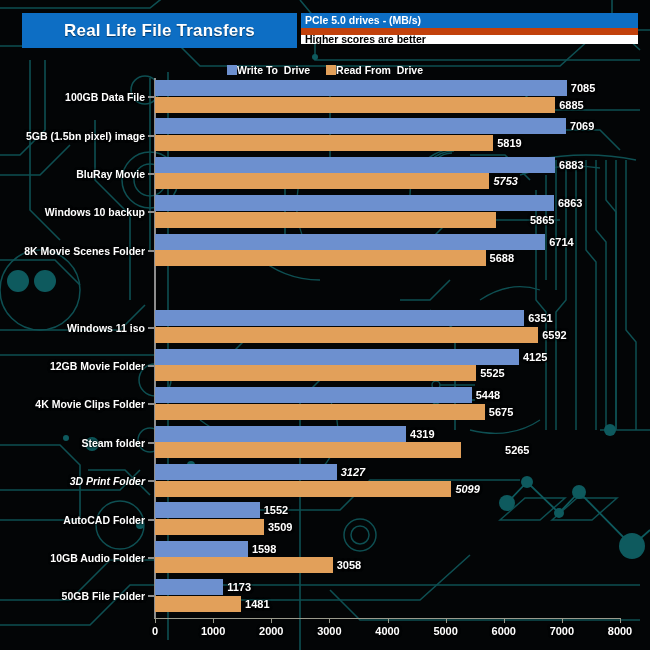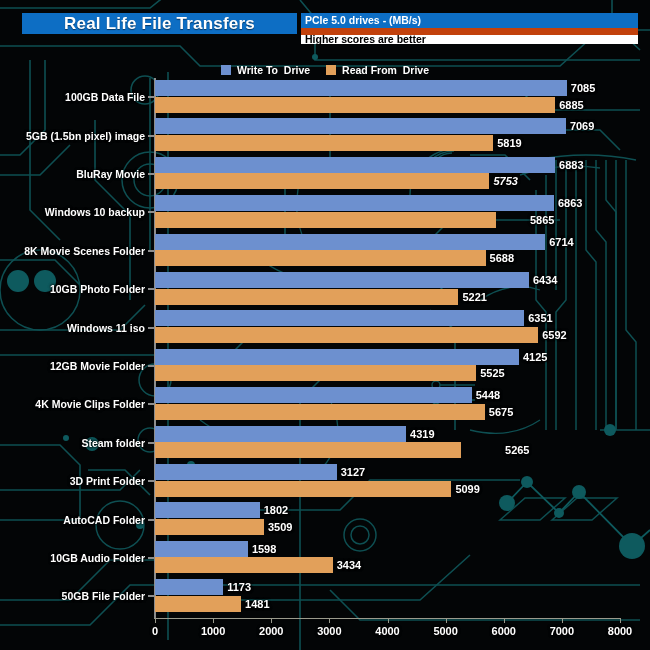--- a/index.html
+++ b/index.html
@@ -9,21 +9,21 @@
     background:#030506;
   }
   #root{position:absolute;inset:0;width:650px;height:650px;}
 
   
   .bg-svg{position:absolute;left:0;top:0;width:650px;height:650px;z-index:0;pointer-events:none;}
 
   
   .header{position:absolute;left:0;top:0;width:650px;height:52px;z-index:5;}
   .title-bar{
-    position:absolute;left:22px;top:13px;width:275px;height:21px;
+    position:absolute;left:22px;top:13px;width:275px;height:35px;
     background:#0d6ec4;display:flex;align-items:center;justify-content:center;
   }
   .title-bar span{
     color:#ffffff;font-size:17px;font-weight:bold;letter-spacing:.2px;
     text-shadow:0 1px 1px rgba(0,0,0,.5);
   }
   .sub-block{position:absolute;left:301px;top:13px;width:337px;height:31px;}
   .sub-top{
     width:100%;height:15px;background:#0d6ec4;box-sizing:border-box;
     display:flex;align-items:center;
@@ -33,21 +33,21 @@
     width:100%;height:16px;background:#ffffff;box-sizing:border-box;
     display:flex;align-items:center;border-top:7px solid #c2410c;
   }
   .sub-bot span{color:#000;font-size:10.5px;font-weight:bold;padding-left:4px;line-height:1;}
 
   
   .legend{
     position:absolute;left:0;top:52px;width:650px;height:20px;z-index:5;
     display:flex;align-items:center;justify-content:center;gap:16px;
   }
-  .leg-item{display:flex;align-items:center;gap:6px;margin-top:16px;}
+  .leg-item{display:flex;align-items:center;gap:0;margin-top:16px;}
   .leg-swatch{width:10px;height:10px;display:inline-block;}
   .leg-label{color:#ffffff;font-size:10.5px;font-weight:bold;white-space:pre;}
 
   
   .plot{position:absolute;left:0;top:72px;width:650px;height:578px;z-index:4;}
   .axis-line{position:absolute;left:154px;top:6px;width:2px;height:540px;background:#8d8d8d;}
   .x-axis-line{position:absolute;left:154px;top:546px;width:466px;height:1px;background:#9a9a8c;}
 
   .cat{position:absolute;left:0;width:650px;}
   .cat-label{
@@ -247,28 +247,20 @@
         <div class="bar-val" style="left: 495.903px; top: 18.5px; padding-left: 34px;">5865</div>
       </div>
       <div class="cat" style="top: 159.6px; height: 38.4px;">
         <div class="tick" style="top: 18.2px;"></div>
         <div class="cat-label">8K Movie Scenes Folder</div>
         <div class="bar write" style="width: 390.251px; top: 2px; background: rgb(109, 144, 207);"></div>
         <div class="bar-val" style="left: 545.251px; top: 2px;">6714</div>
         <div class="bar read" style="width: 330.615px; top: 18.5px; background: rgb(226, 160, 90);"></div>
         <div class="bar-val" style="left: 485.615px; top: 18.5px;">5688</div>
       </div>
-      <div class="cat" style="top: 198px; height: 38.4px;">
-        <div class="tick" style="top: 18.2px;"></div>
-        <div class="cat-label">10GB Photo Folder</div>
-        <div class="bar write" style="width: 373.976px; top: 2px; background: rgb(109, 144, 207);"></div>
-        <div class="bar-val" style="left: 528.976px; top: 2px;">6434</div>
-        <div class="bar read" style="width: 303.471px; top: 18.5px; background: rgb(226, 160, 90);"></div>
-        <div class="bar-val" style="left: 458.471px; top: 18.5px;">5221</div>
-      </div>
       <div class="cat" style="top: 236.4px; height: 38.4px;">
         <div class="tick" style="top: 18.2px;"></div>
         <div class="cat-label">Windows 11 iso</div>
         <div class="bar write" style="width: 369.152px; top: 2px; background: rgb(109, 144, 207);"></div>
         <div class="bar-val" style="left: 524.152px; top: 2px;">6351</div>
         <div class="bar read" style="width: 383.16px; top: 18.5px; background: rgb(226, 160, 90);"></div>
         <div class="bar-val" style="left: 538.16px; top: 18.5px;">6592</div>
       </div>
       <div class="cat" style="top: 274.8px; height: 38.4px;">
         <div class="tick" style="top: 18.2px;"></div>
@@ -287,43 +279,43 @@
         <div class="bar-val" style="left: 484.859px; top: 18.5px;">5675</div>
       </div>
       <div class="cat" style="top: 351.6px; height: 38.4px;">
         <div class="tick" style="top: 18.2px;"></div>
         <div class="cat-label">Steam folder</div>
         <div class="bar write" style="width: 251.042px; top: 2px; background: rgb(109, 144, 207);"></div>
         <div class="bar-val" style="left: 406.042px; top: 2px;">4319</div>
         <div class="bar read" style="width: 306.028px; top: 18.5px; background: rgb(226, 160, 90);"></div>
         <div class="bar-val" style="left: 461.028px; top: 18.5px; padding-left: 44px;">5265</div>
       </div>
-      <div class="cat" style="top: 390px; height: 38.4px;">
+      <div class="cat" style="top: 390px; height: 38.4px; font-style: italic;">
         <div class="tick" style="top: 18.2px;"></div>
         <div class="cat-label">3D Print Folder</div>
         <div class="bar write" style="width: 181.757px; top: 2px; background: rgb(109, 144, 207);"></div>
         <div class="bar-val" style="left: 336.757px; top: 2px;">3127</div>
         <div class="bar read" style="width: 296.379px; top: 18.5px; background: rgb(226, 160, 90);"></div>
         <div class="bar-val" style="left: 451.379px; top: 18.5px;">5099</div>
       </div>
       <div class="cat" style="top: 428.4px; height: 38.4px;">
         <div class="tick" style="top: 18.2px;"></div>
         <div class="cat-label">AutoCAD Folder</div>
         <div class="bar write" style="width: 104.741px; top: 2px; background: rgb(109, 144, 207);"></div>
-        <div class="bar-val" style="left: 259.741px; top: 2px;">1802</div>
+        <div class="bar-val" style="left: 259.741px; top: 2px;">1552</div>
         <div class="bar read" style="width: 108.984px; top: 18.5px; background: rgb(226, 160, 90);"></div>
         <div class="bar-val" style="left: 263.984px; top: 18.5px;">3509</div>
       </div>
       <div class="cat" style="top: 466.8px; height: 38.4px;">
         <div class="tick" style="top: 18.2px;"></div>
         <div class="cat-label">10GB Audio Folder</div>
         <div class="bar write" style="width: 92.8838px; top: 2px; background: rgb(109, 144, 207);"></div>
         <div class="bar-val" style="left: 247.884px; top: 2px;">1598</div>
         <div class="bar read" style="width: 177.746px; top: 18.5px; background: rgb(226, 160, 90);"></div>
-        <div class="bar-val" style="left: 332.746px; top: 18.5px;">3434</div>
+        <div class="bar-val" style="left: 332.746px; top: 18.5px;">3058</div>
       </div>
       <div class="cat" style="top: 505.2px; height: 38.4px;">
         <div class="tick" style="top: 18.2px;"></div>
         <div class="cat-label">50GB File Folder</div>
         <div class="bar write" style="width: 68.1806px; top: 2px; background: rgb(109, 144, 207);"></div>
         <div class="bar-val" style="left: 223.181px; top: 2px;">1173</div>
         <div class="bar read" style="width: 86.0831px; top: 18.5px; background: rgb(226, 160, 90);"></div>
         <div class="bar-val" style="left: 241.083px; top: 18.5px;">1481</div>
       </div>
       <div class="xtick" style="left: 155px;"></div>

